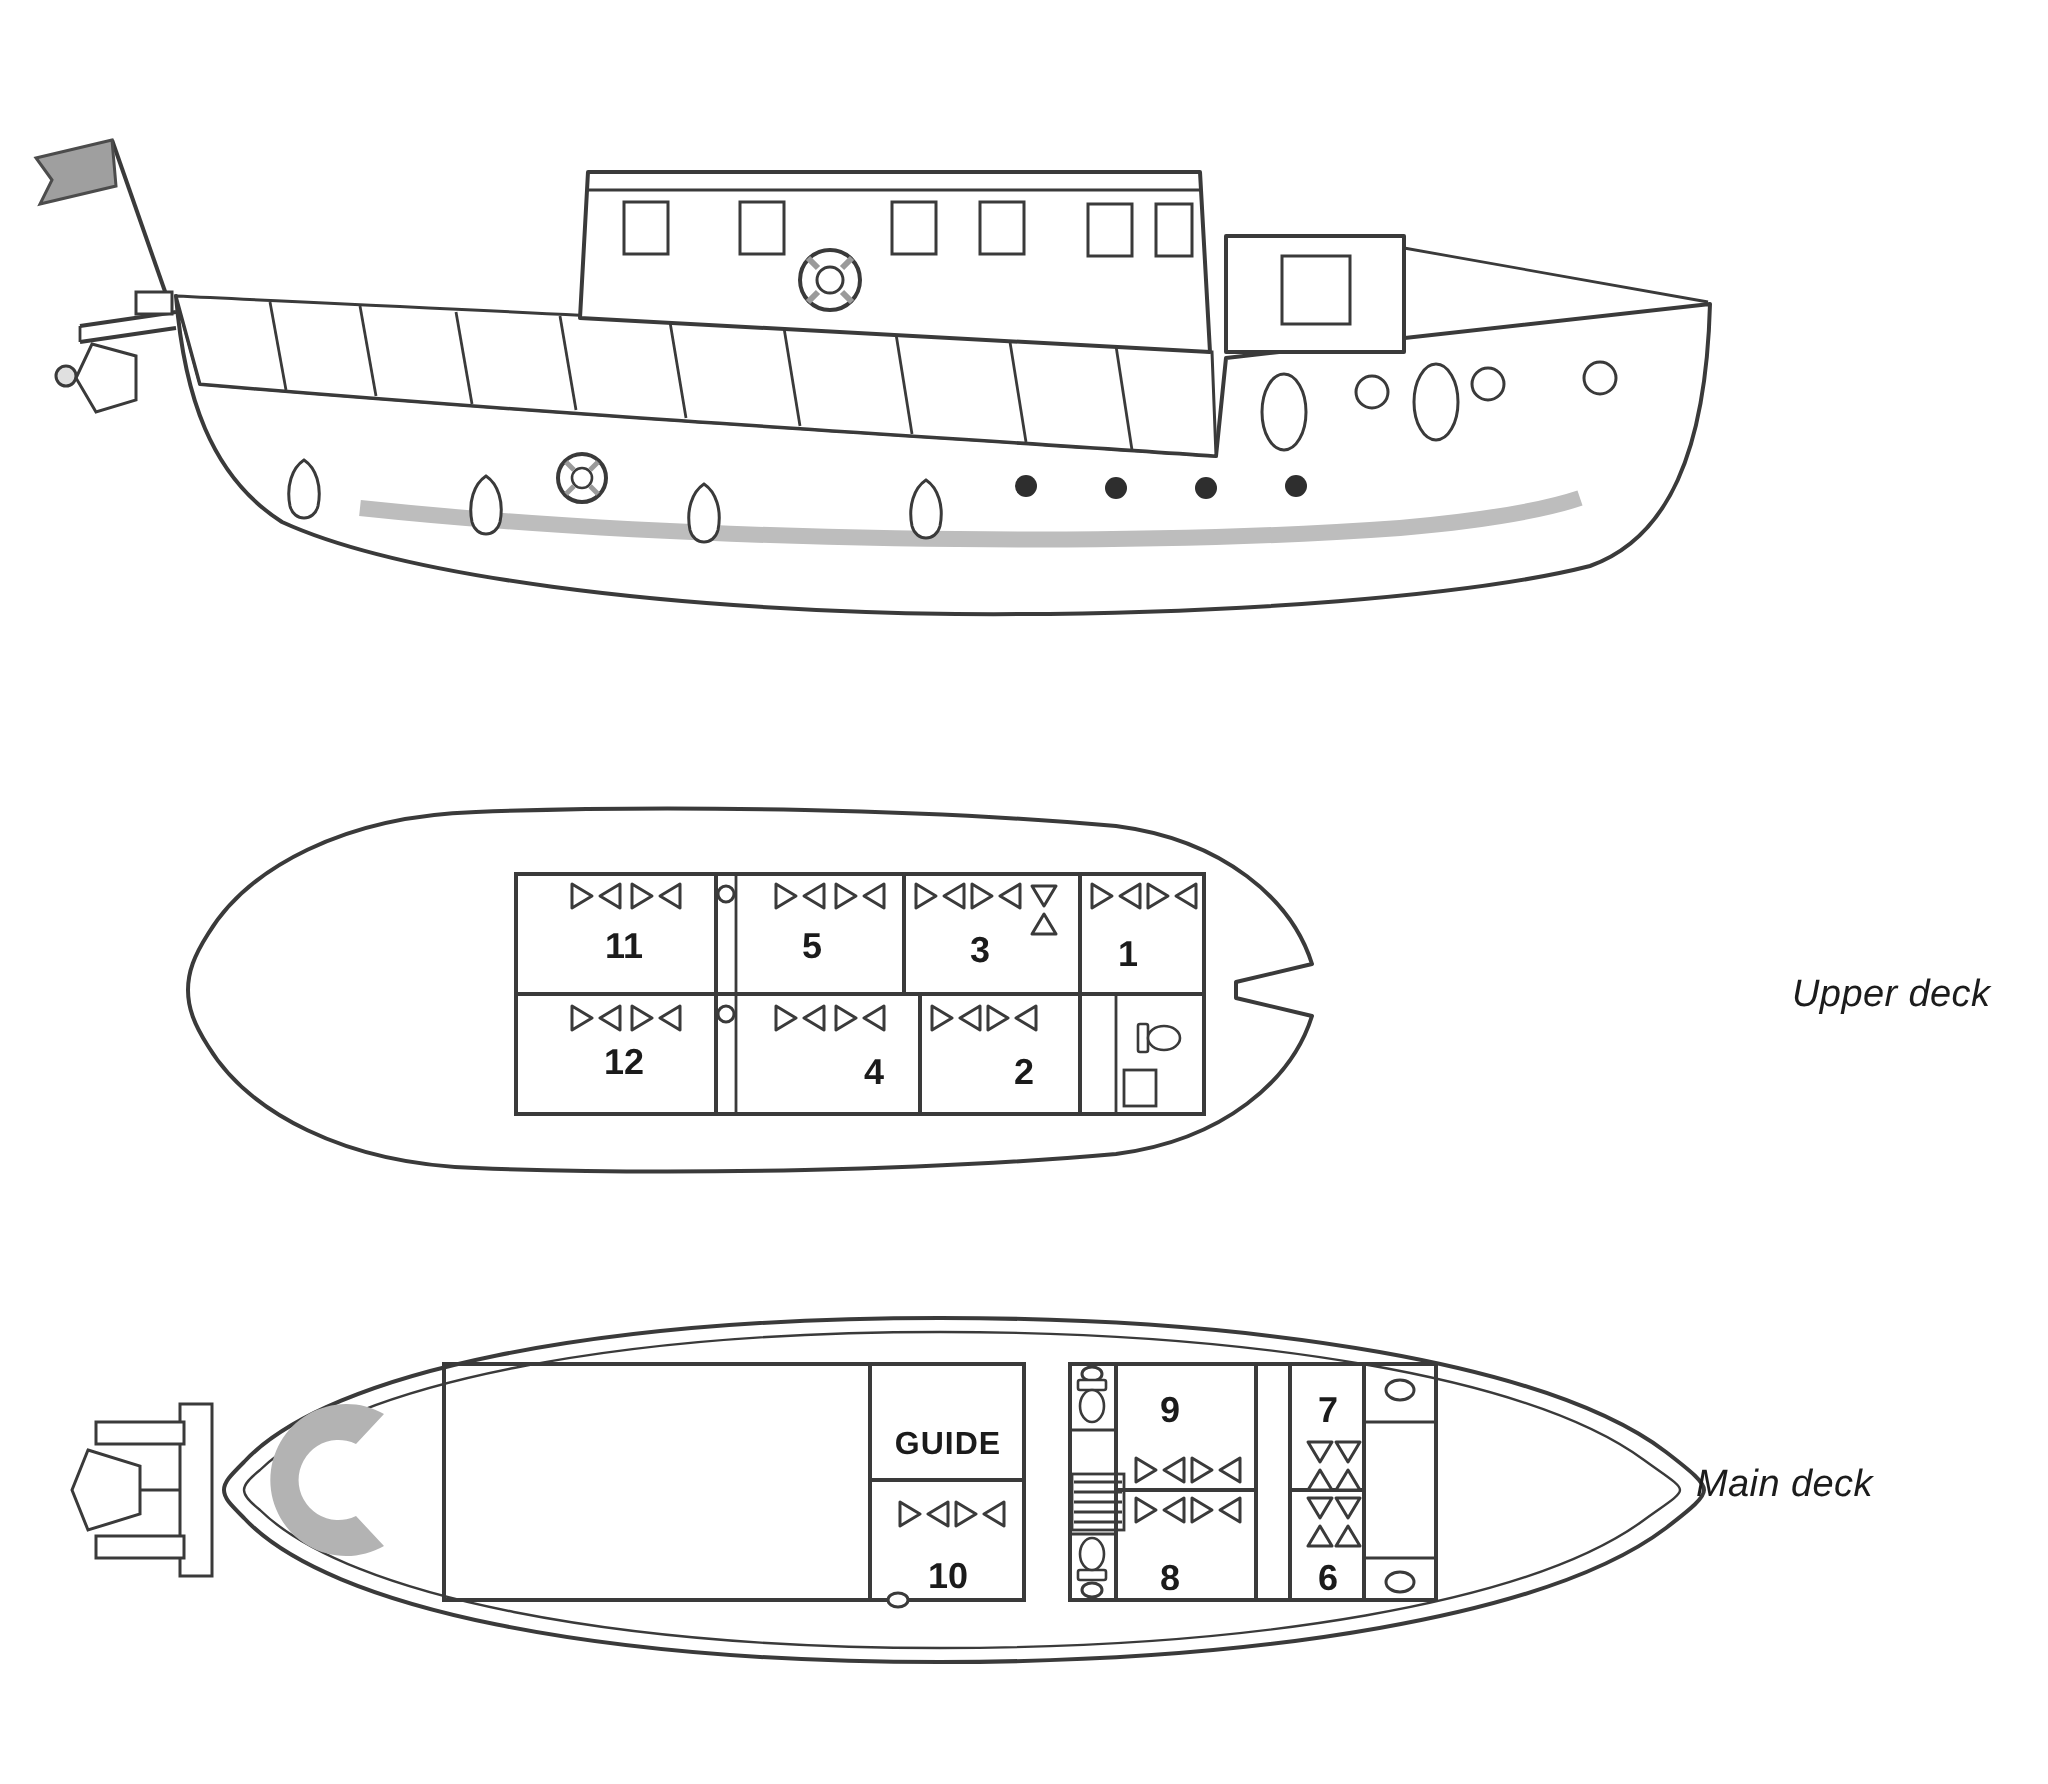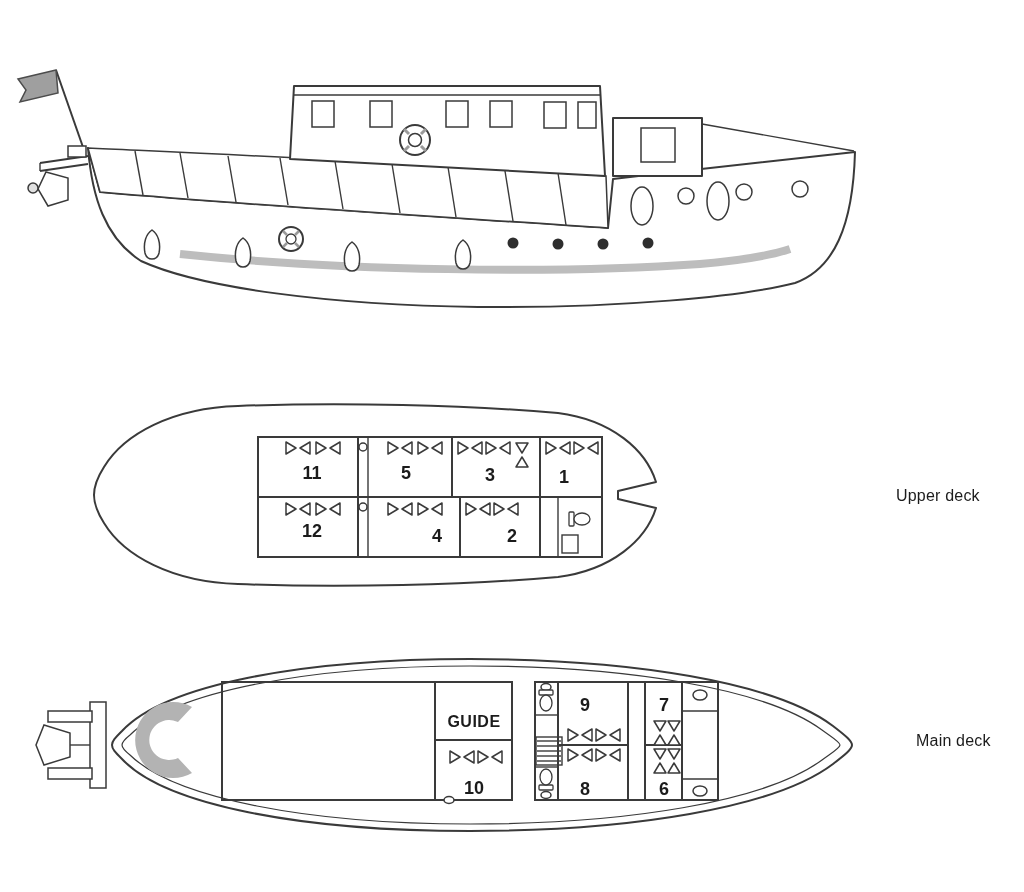--- a/index.html
+++ b/index.html
@@ -1,23 +1,23 @@
 <!DOCTYPE html>
 <html><head>
 <meta charset="utf-8">
 <style>
   html,body{margin:0;padding:0;background:#ffffff;}
   body{width:1024px;height:892px;position:relative;font-family:"Liberation Sans",sans-serif;overflow:hidden;}
   .layer{position:absolute;left:0;}
   #side-view{top:0;}
   #upper-deck{top:395px;}
   #main-deck{top:645px;}
-  .deck-label{position:absolute;font-size:16px;color:#1c1c1c;letter-spacing:.2px;}
+  .deck-label{position:absolute;font-size:19px;color:#1c1c1c;letter-spacing:.2px;font-style:italic;}
   #upper-deck-label{left:896px;top:487px;}
-  #main-deck-label{left:916px;top:732px;}
+  #main-deck-label{left:848px;top:732px;}
   svg{display:block;}
   svg text{font-family:"Liberation Sans",sans-serif;font-weight:bold;fill:#1b1b1b;text-anchor:middle;}
   text.cabin-num{font-size:18px;}
   text.guide{font-size:16px;letter-spacing:.5px;}
   .wall{fill:none;stroke:#3a3a3a;stroke-width:2;}
   .wall-thin{fill:none;stroke:#3a3a3a;stroke-width:1.4;}
   .hull{fill:#ffffff;stroke:#3a3a3a;stroke-width:2;stroke-linejoin:round;}
   .white-shape{fill:#ffffff;stroke:#3a3a3a;stroke-width:1.5;}
 </style>
 </head>

